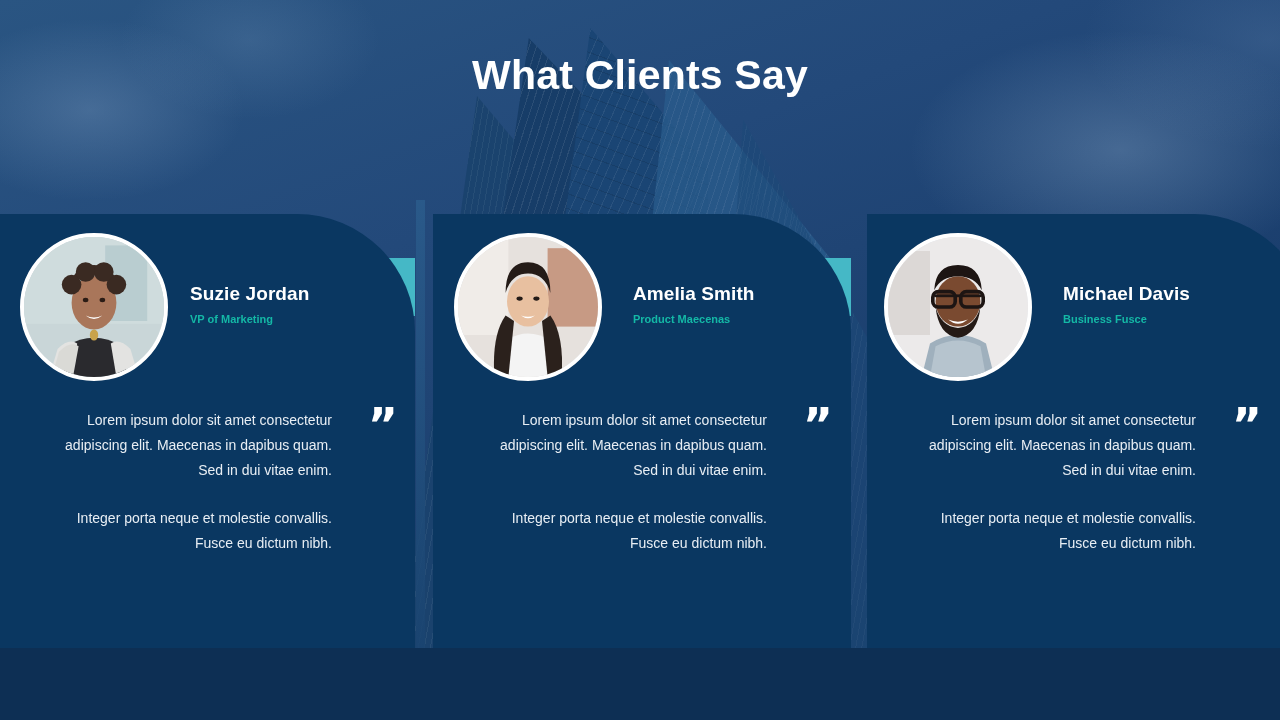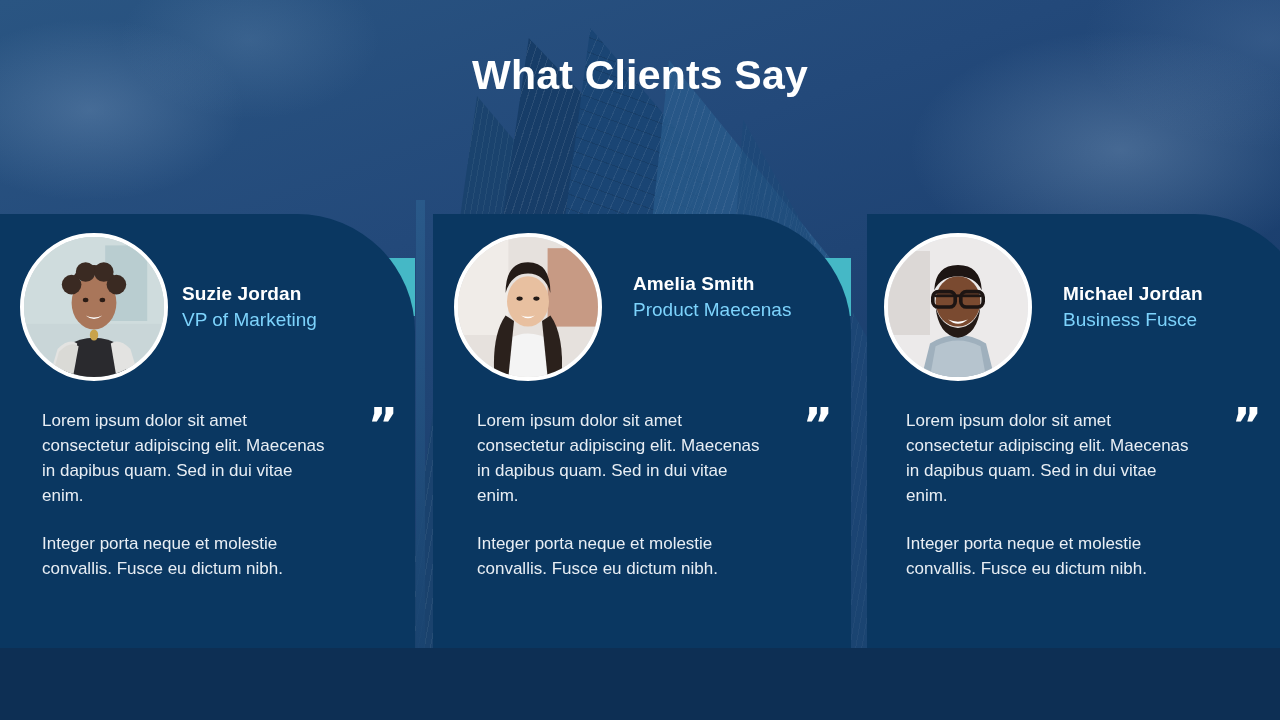--- a/index.html
+++ b/index.html
@@ -77,33 +77,34 @@
     background:#dfe5ea;
   }
   .avatar.a1{left:20px;}
   .avatar.a2{left:454px;}
   .avatar.a3{left:884px;}
   .avatar svg{display:block;width:100%;height:100%;}
 
   .person{
     position:absolute;z-index:7;color:#ffffff;
   }
-  .person.p1{left:182px;top:281px;}
-  .person.p2{left:633px;top:271px;}
+  .person.p1{left:190px;top:281px;}
+  .person.p2{left:633px;top:281px;}
   .person.p3{left:1063px;top:281px;}
   .pname{font-size:19px;font-weight:bold;line-height:26px;letter-spacing:.1px;}
-  .prole{font-size:19px;font-weight:normal;line-height:25px;color:#7dd3fc;}
+  .prole{font-size:11px;font-weight:bold;line-height:25px;color:#14b8a6;}
 
   .quotebox{position:absolute;z-index:7;width:352px;}
   .quotebox.q1{left:42px;top:408px;}
   .quotebox.q2{left:477px;top:408px;}
   .quotebox.q3{left:906px;top:408px;}
   .qpara{
-    color:#e8eef4;font-size:17px;line-height:25px;width:290px;margin:0 0 23px 0;
+    color:#e8eef4;font-size:14px;line-height:25px;width:290px;margin:0 0 23px 0;
     font-weight:300;
+    text-align:right;
   }
   .qpara:last-child{margin-bottom:10px;}
   .qmark{
     position:absolute;right:-4px;top:2px;color:#ffffff;
     font-size:46px;line-height:30px;font-weight:bold;
     font-family:"DejaVu Sans",sans-serif;
   }
 </style>
 </head>
 <body>
@@ -203,21 +204,21 @@
     <div class="pname">Suzie Jordan</div>
     <div class="prole">VP of Marketing</div>
   </div>
 
   <div class="person p2">
     <div class="pname">Amelia Smith</div>
     <div class="prole">Product Maecenas</div>
   </div>
 
   <div class="person p3">
-    <div class="pname">Michael Jordan</div>
+    <div class="pname">Michael Davis</div>
     <div class="prole">Business Fusce</div>
   </div>
 
   <div class="quotebox q1">
     <span class="qmark">”</span>
     <p class="qpara">Lorem ipsum dolor sit amet consectetur adipiscing elit. Maecenas in dapibus quam. Sed in dui vitae enim.</p>
     <p class="qpara">Integer porta neque et molestie convallis. Fusce eu dictum nibh.</p>
   </div>
 
   <div class="quotebox q2">

